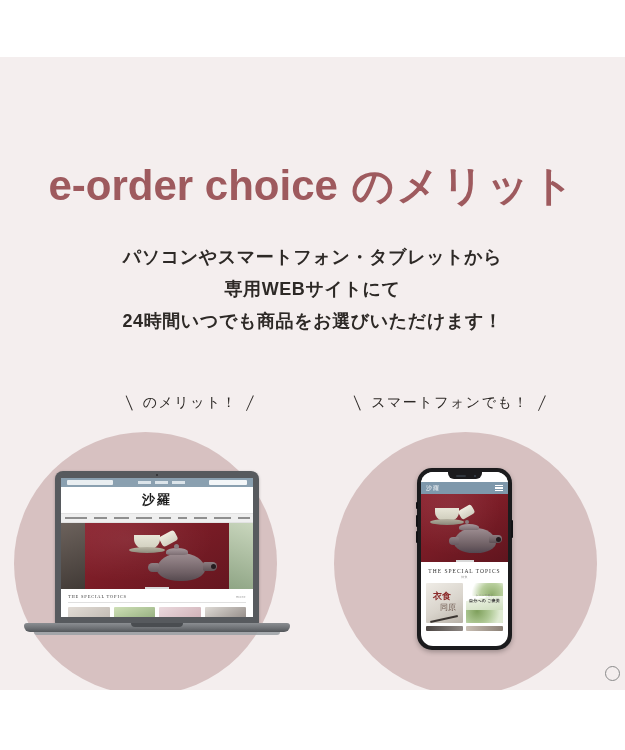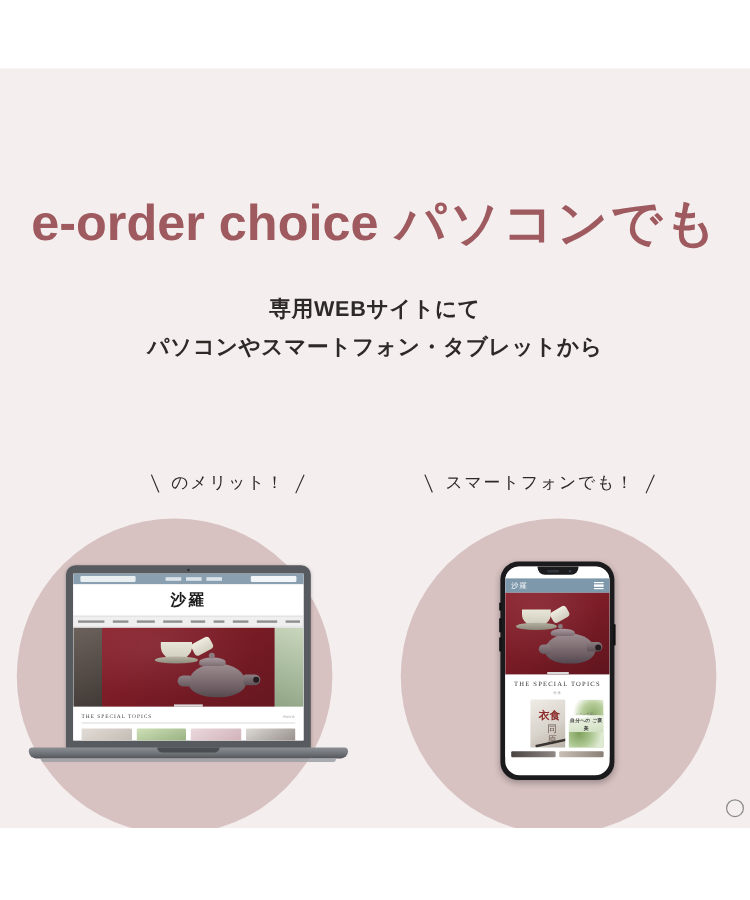--- a/index.html
+++ b/index.html
@@ -508,21 +508,20 @@
     text-align: center;
     font-size: 3px;
     color: #9d9d9d;
     letter-spacing: 0.5px;
     margin-top: 1px;
   }
   .m-cards {
     display: flex;
     gap: 3px;
     margin-top: 4px;
-    margin-left: 16px;
   }
   .m-card {
     width: 37px;
     height: 40px;
     border-radius: 1px;
     position: relative;
     overflow: hidden;
   }
   .m-card-1 { background: linear-gradient(150deg,#efece6 0%,#d9d4cc 55%,#b9b2a8 100%); }
   .m-card-1 .cal {
@@ -604,26 +603,27 @@
 </head>
 <body>
 
 <div id="page">
 
   <div id="top-white-band"></div>
 
   <div id="hero-panel">
 
     <div id="headline">
-      <span class="latin">e-order choice</span><span class="jp"> パソコンでも</span>
+      <span class="latin">e-order choice</span><span class="jp"> のメリット</span>
     </div>
 
     <div id="subcopy">
+      <div>パソコンやスマートフォン・タブレットから</div>
       <div>専用WEBサイトにて</div>
-      <div>パソコンやスマートフォン・タブレットから</div>
+      <div>24時間いつでも商品をお選びいただけます！</div>
     </div>
 
     <div id="label-pc" class="slash-label">
       <span class="mark left">＼</span><span>のメリット！</span><span class="mark right">／</span>
     </div>
     <div id="label-sp" class="slash-label">
       <span class="mark left">＼</span><span>スマートフォンでも！</span><span class="mark right">／</span>
     </div>
 
     <div id="circle-left" class="pink-circle"></div>

